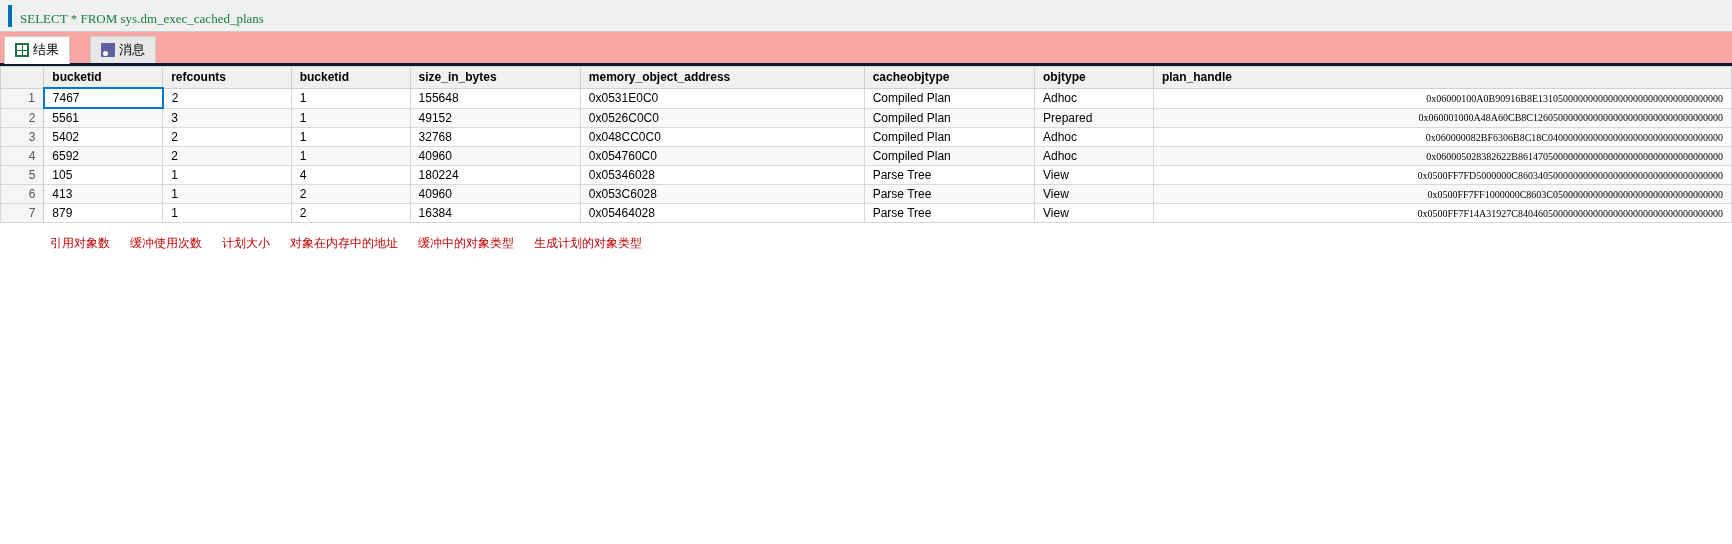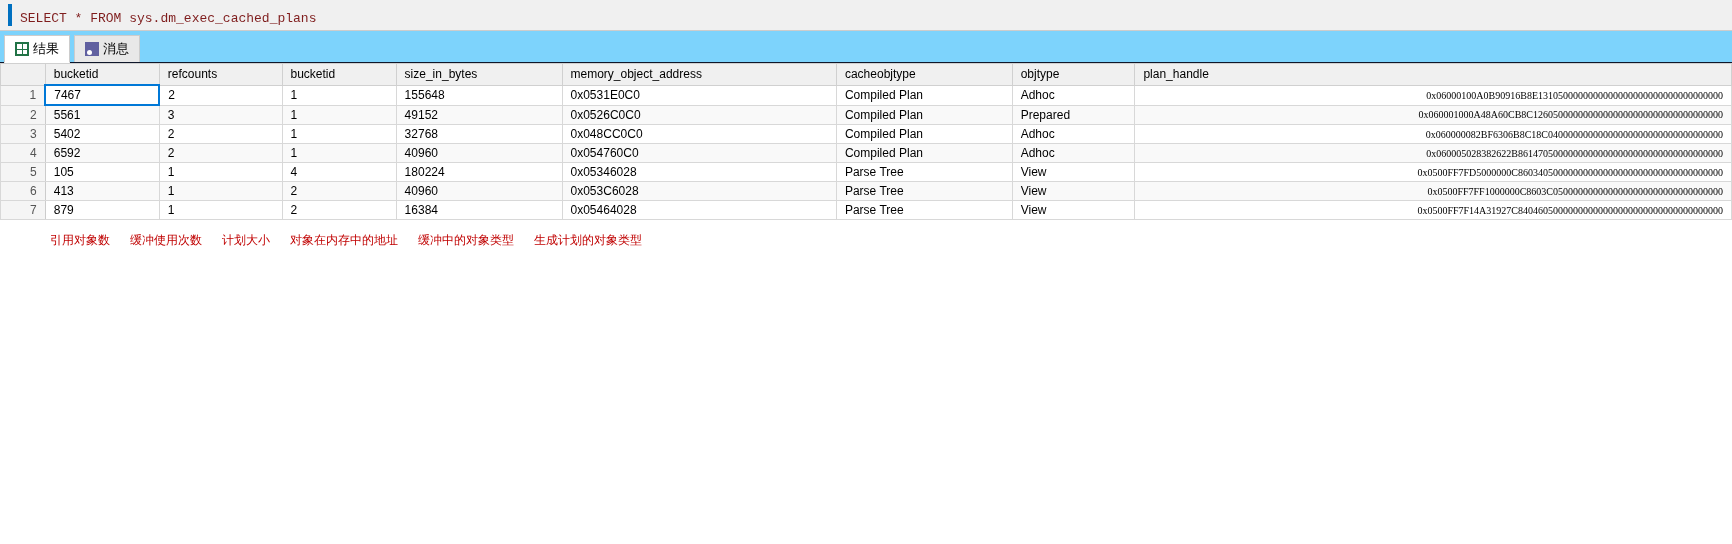--- a/index.html
+++ b/index.html
@@ -18,32 +18,32 @@
       align-items: center;
       gap: 8px;
     }
     .sql-bar-indicator {
       width: 4px;
       height: 22px;
       background: #0070c0;
       display: inline-block;
     }
     .sql-code {
-      color: #7f1d1d;
-      font-family: Liberation Mono, monospace;
+      color: #15803d;
+      font-family: Liberation Serif, serif;
       font-size: 13px;
       margin-top: 7px;
     }
 
     .tab-bar {
       display: flex;
-      background: #7dd3fc;
-      border-bottom: 1px solid #0f172a;
+      background: #fca5a5;
+      border-bottom: 3px solid #0f172a;
       padding: 0 4px;
-      gap: 4px;
+      gap: 20px;
       padding-top: 4px;
     }
     .tab {
       display: flex;
       align-items: center;
       gap: 4px;
       padding: 4px 10px;
       border: 1px solid #ccc;
       border-bottom: none;
       background: #e8e8e8;
@@ -66,21 +66,21 @@
       width: 100%;
       font-size: 12px;
     }
     thead tr {
       background: #f0f0f0;
     }
     th {
       border: 1px solid #d0d0d0;
       padding: 3px 8px;
       text-align: left;
-      font-weight: normal;
+      font-weight: bold;
       white-space: nowrap;
       font-size: 12px;
       color: #000;
     }
     td {
       border: 1px solid #d8d8d8;
       padding: 2px 8px;
       white-space: nowrap;
       font-size: 12px;
     }

